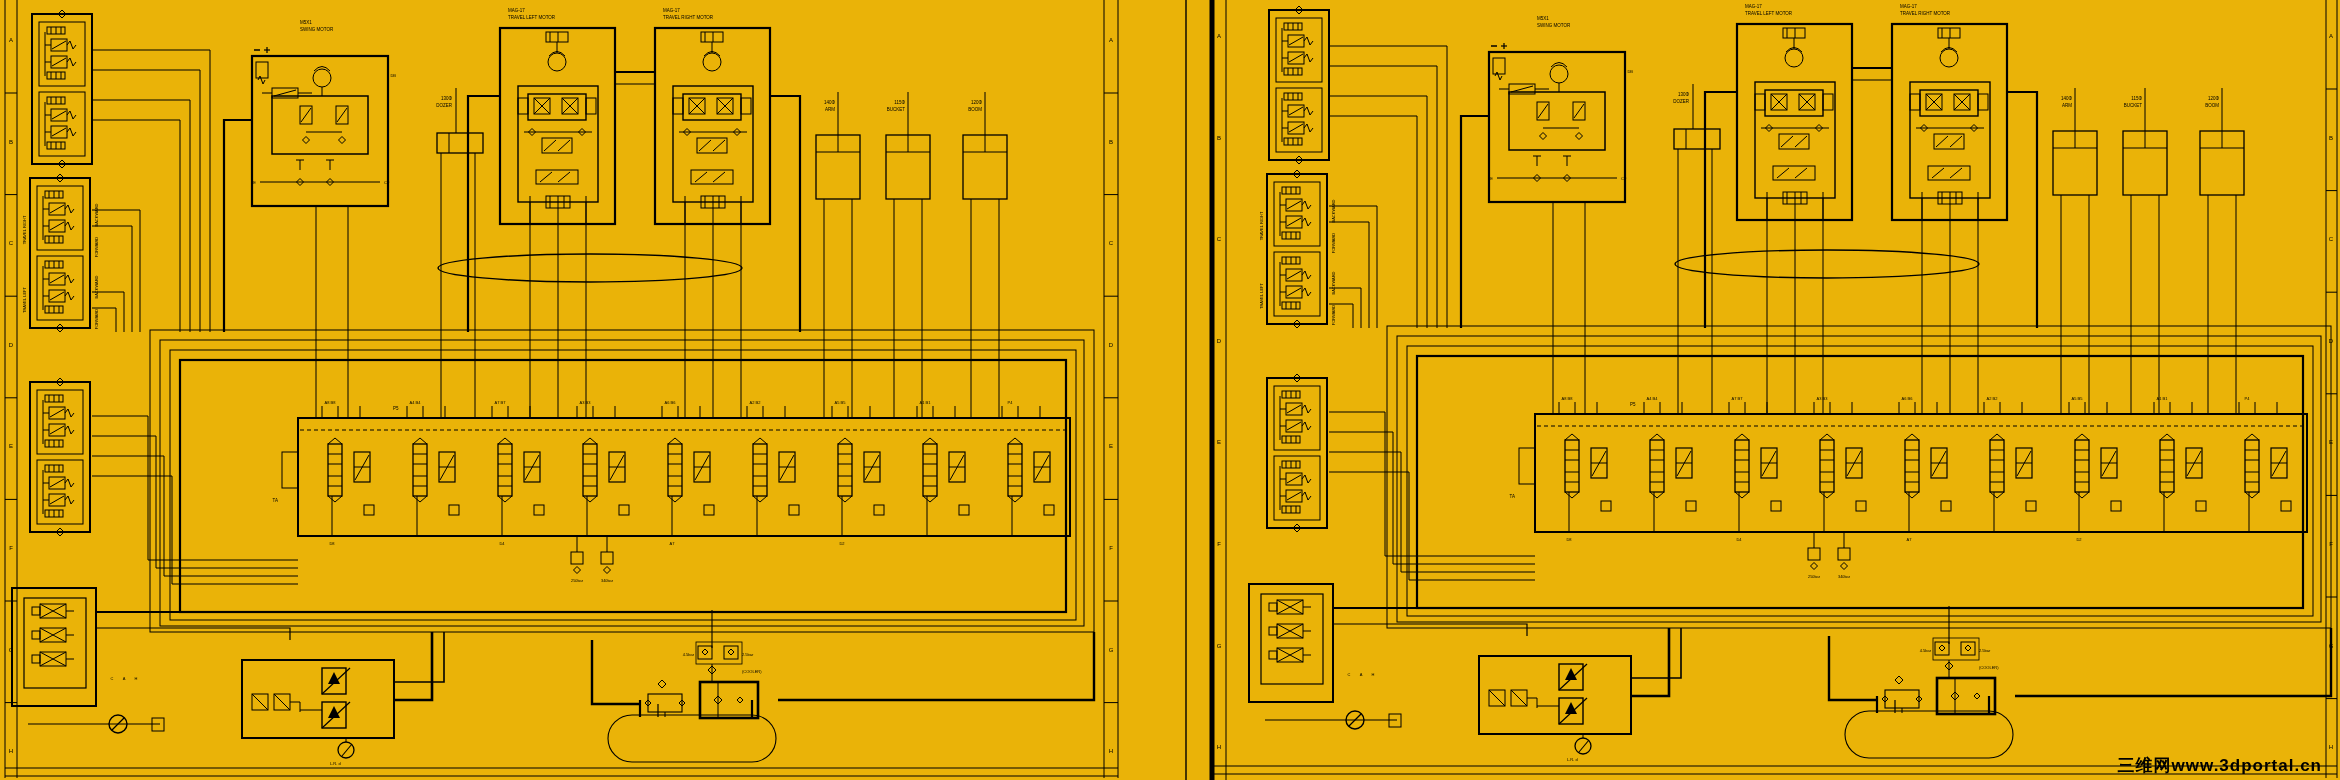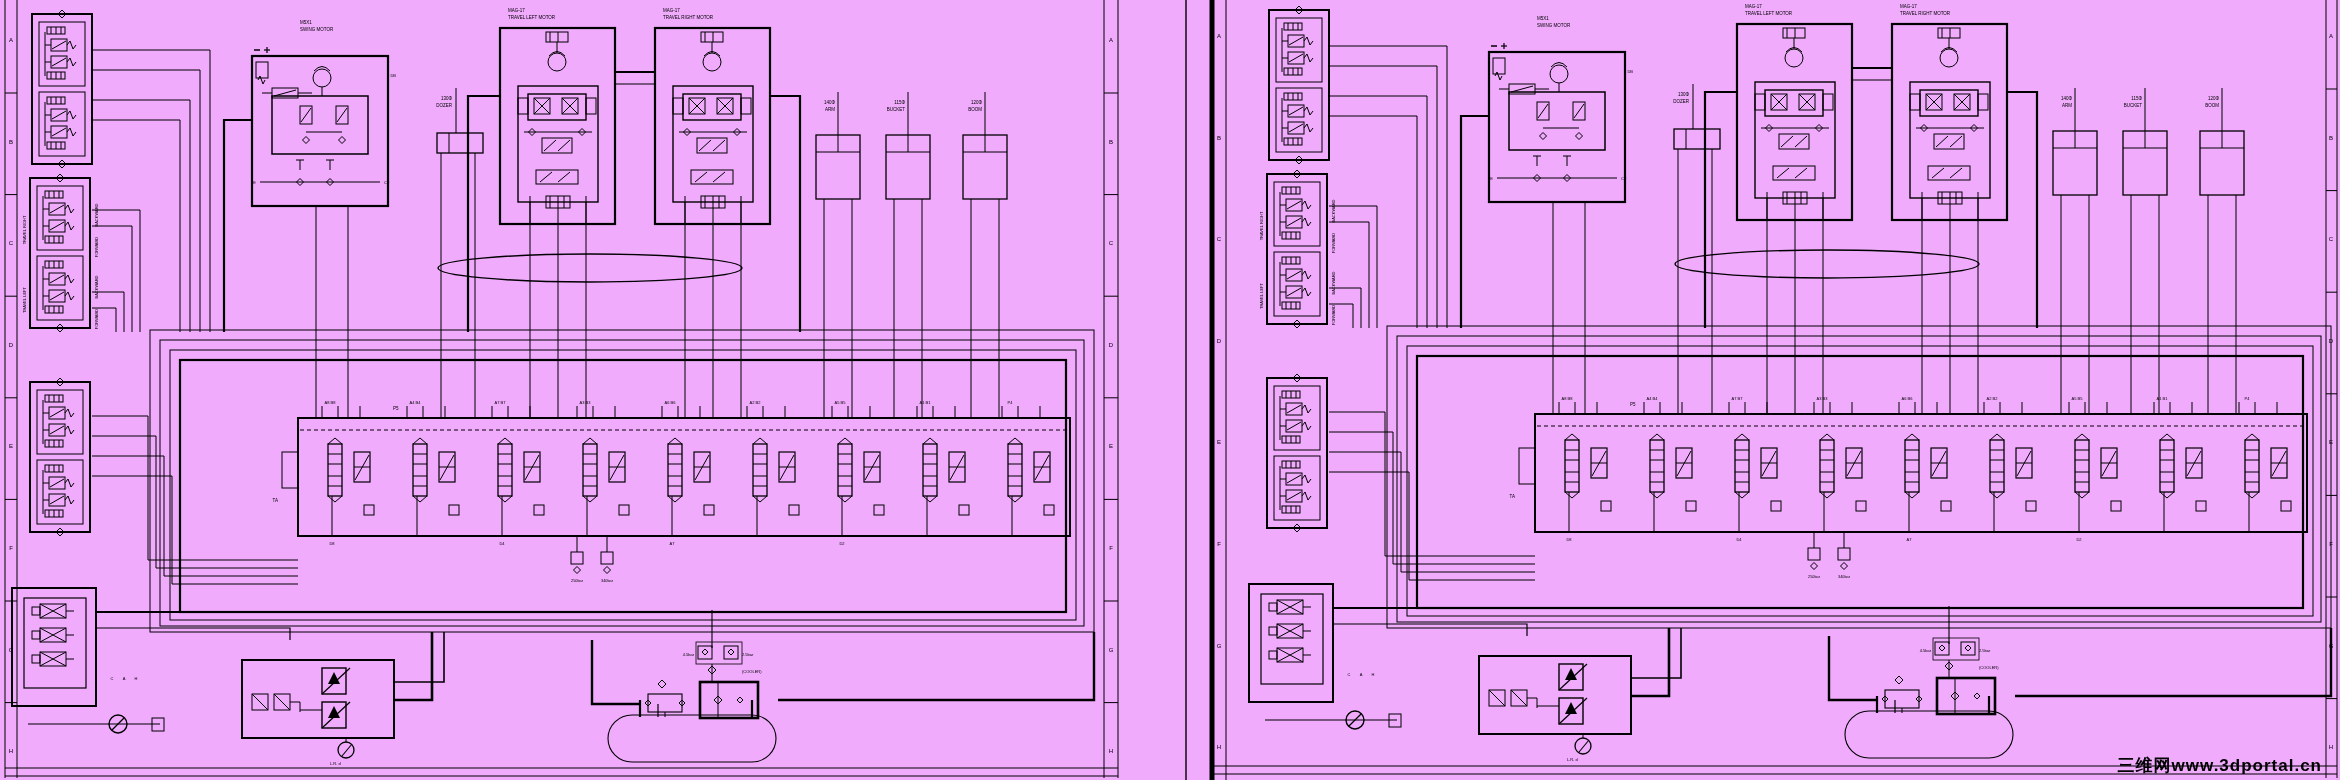--- a/index.html
+++ b/index.html
@@ -1,17 +1,17 @@
 <!DOCTYPE html>
 <html><head>
 <meta charset="utf-8">
 <style>
   html,body{margin:0;padding:0;background:#ffffff;}
   body{width:2340px;height:780px;overflow:hidden;}
-  #canvas{position:relative;width:2340px;height:780px;background:#f0abfc;}
+  #canvas{position:relative;width:2340px;height:780px;background:#eab308;}
   svg{display:block;}
   svg text{font-family:"Liberation Sans","DejaVu Sans",sans-serif;fill:#000;}
   .wm{font-weight:bold;letter-spacing:1px;}
 </style>
 </head>
 <body>
 
 <div id="canvas">
   <svg id="dwg" width="2340" height="780" viewBox="0 0 2340 780">
       <g>

